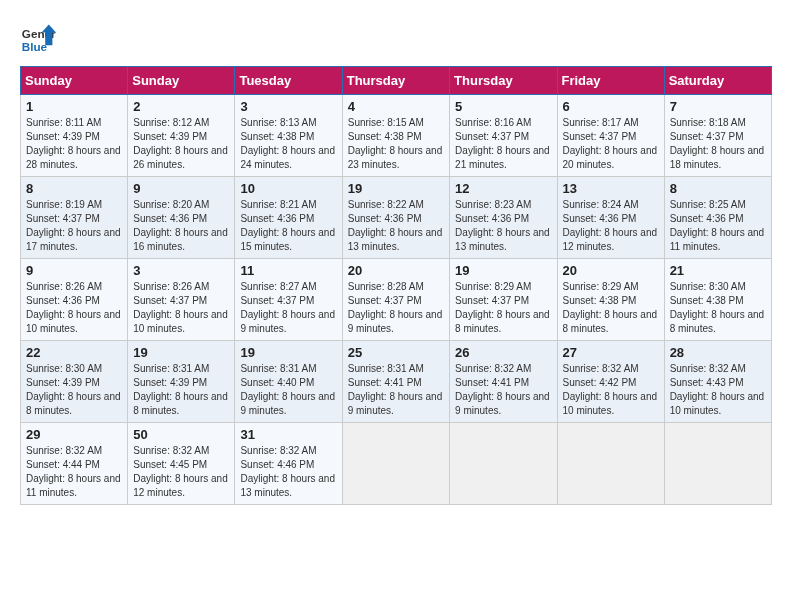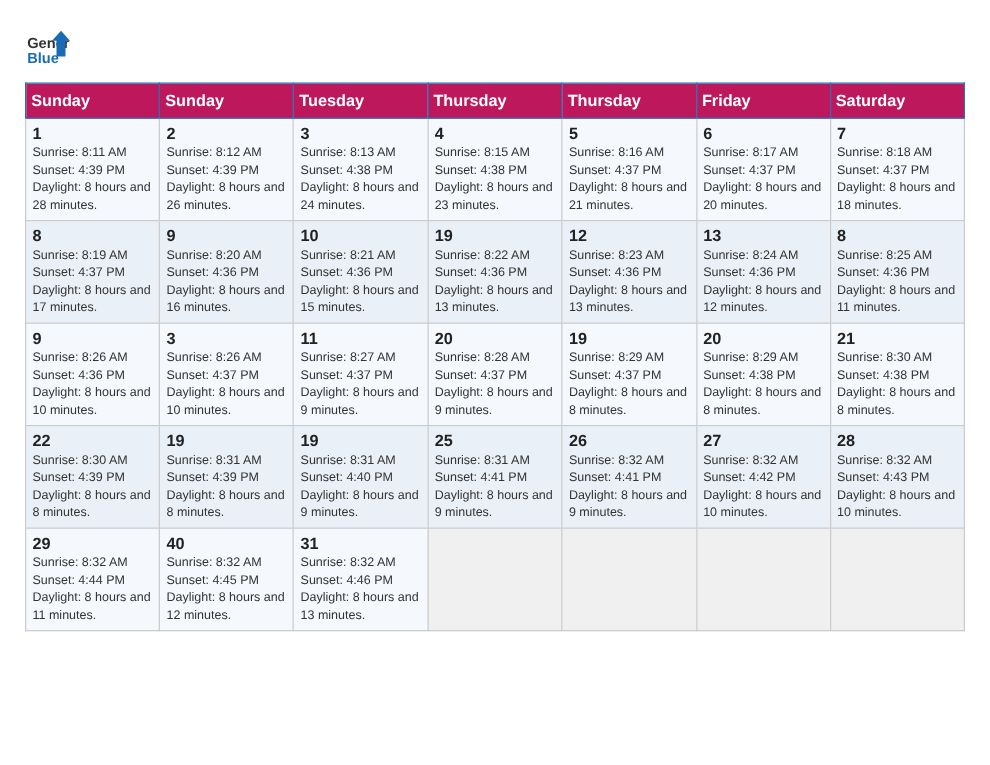--- a/index.html
+++ b/index.html
@@ -347,21 +347,21 @@
       <tr>
         <td>
           <span class="day-number">29</span>
         <div class="day-info">
           Sunrise: 8:32 AM<br>
           Sunset: 4:44 PM<br>
           Daylight: 8 hours and 11 minutes.
         </div>
         </td>
         <td>
-          <span class="day-number">40</span>
+          <span class="day-number">50</span>
         <div class="day-info">
           Sunrise: 8:32 AM<br>
           Sunset: 4:45 PM<br>
           Daylight: 8 hours and 12 minutes.
         </div>
         </td>
         <td>
           <span class="day-number">31</span>
         <div class="day-info">
           Sunrise: 8:32 AM<br>

